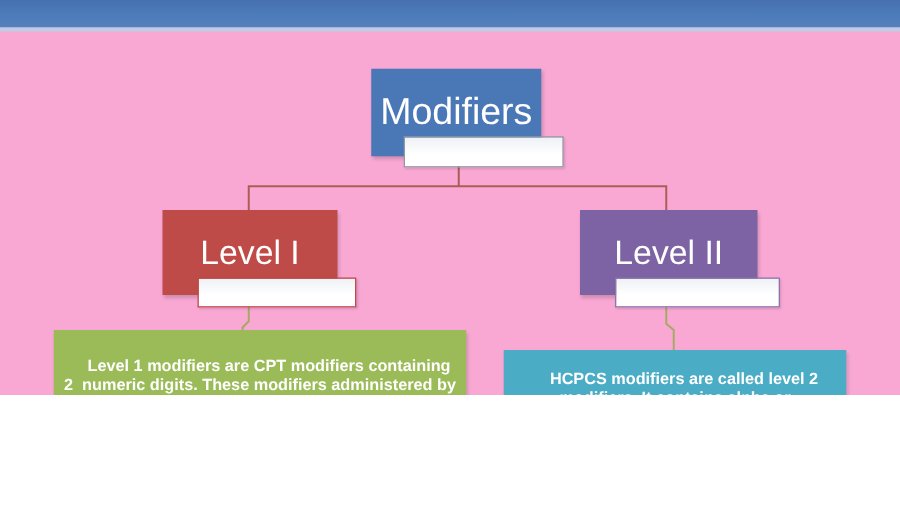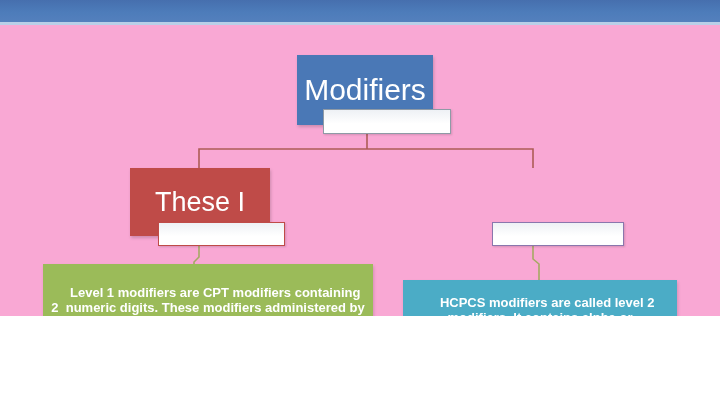--- a/index.html
+++ b/index.html
@@ -55,24 +55,27 @@
     <path d="M199,244 L199,257 L194,262 L194,278" fill="none" stroke="#a6a963" stroke-width="1.6"></path>
     <path d="M533,244 L533,259 L539,264 L539,280" fill="none" stroke="#a6a963" stroke-width="1.6"></path>
   </svg>
 
   <div class="node node-root">
     <span>Modifiers</span>
   </div>
   <div class="caption cap-root"></div>
 
   <div class="node node-l1">
-    <span>These I</span>
+    <span>Level I</span>
   </div>
   <div class="caption cap-l1"></div>
 
+  <div class="node node-l2">
+    <span>Level II</span>
+  </div>
   <div class="caption cap-l2"></div>
 
   <div class="desc desc-l1">
     <span>Level 1 modifiers are CPT modifiers containing
 2  numeric digits. These modifiers administered by
 the American Medical Association</span>
   </div>
   <div class="caption cap-desc1"></div>
   <div class="laser-dot"></div>
 

